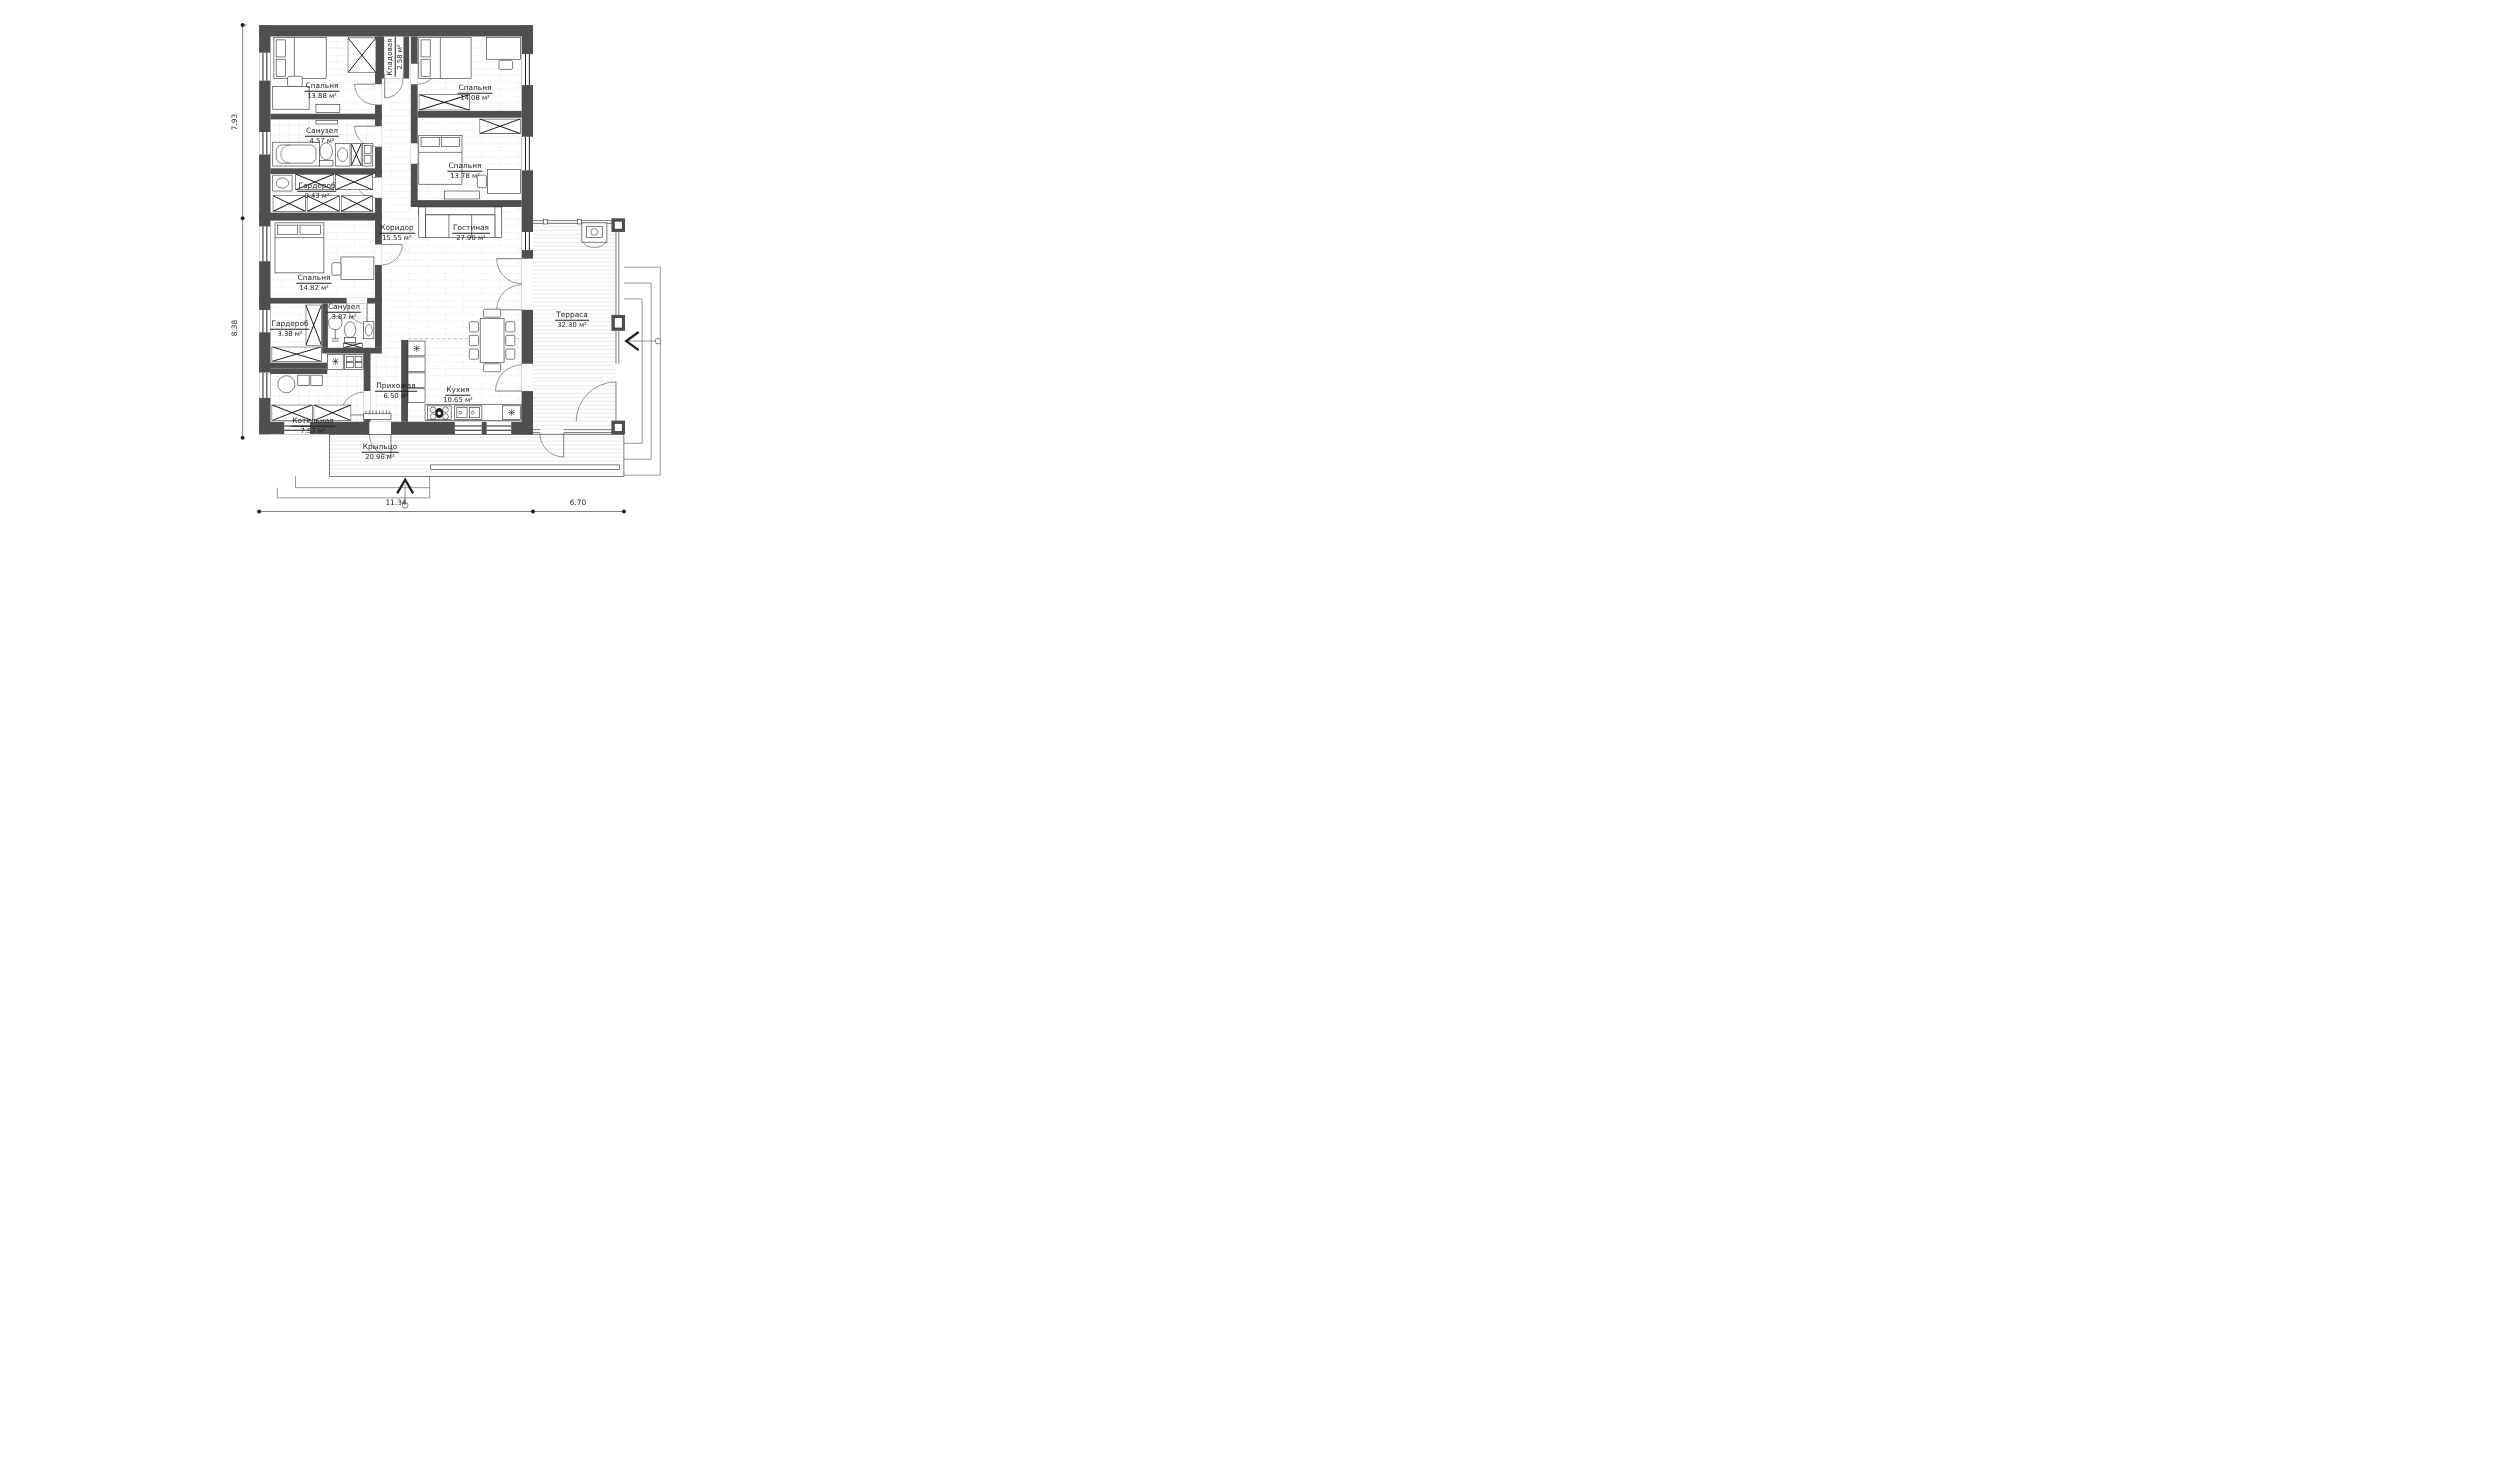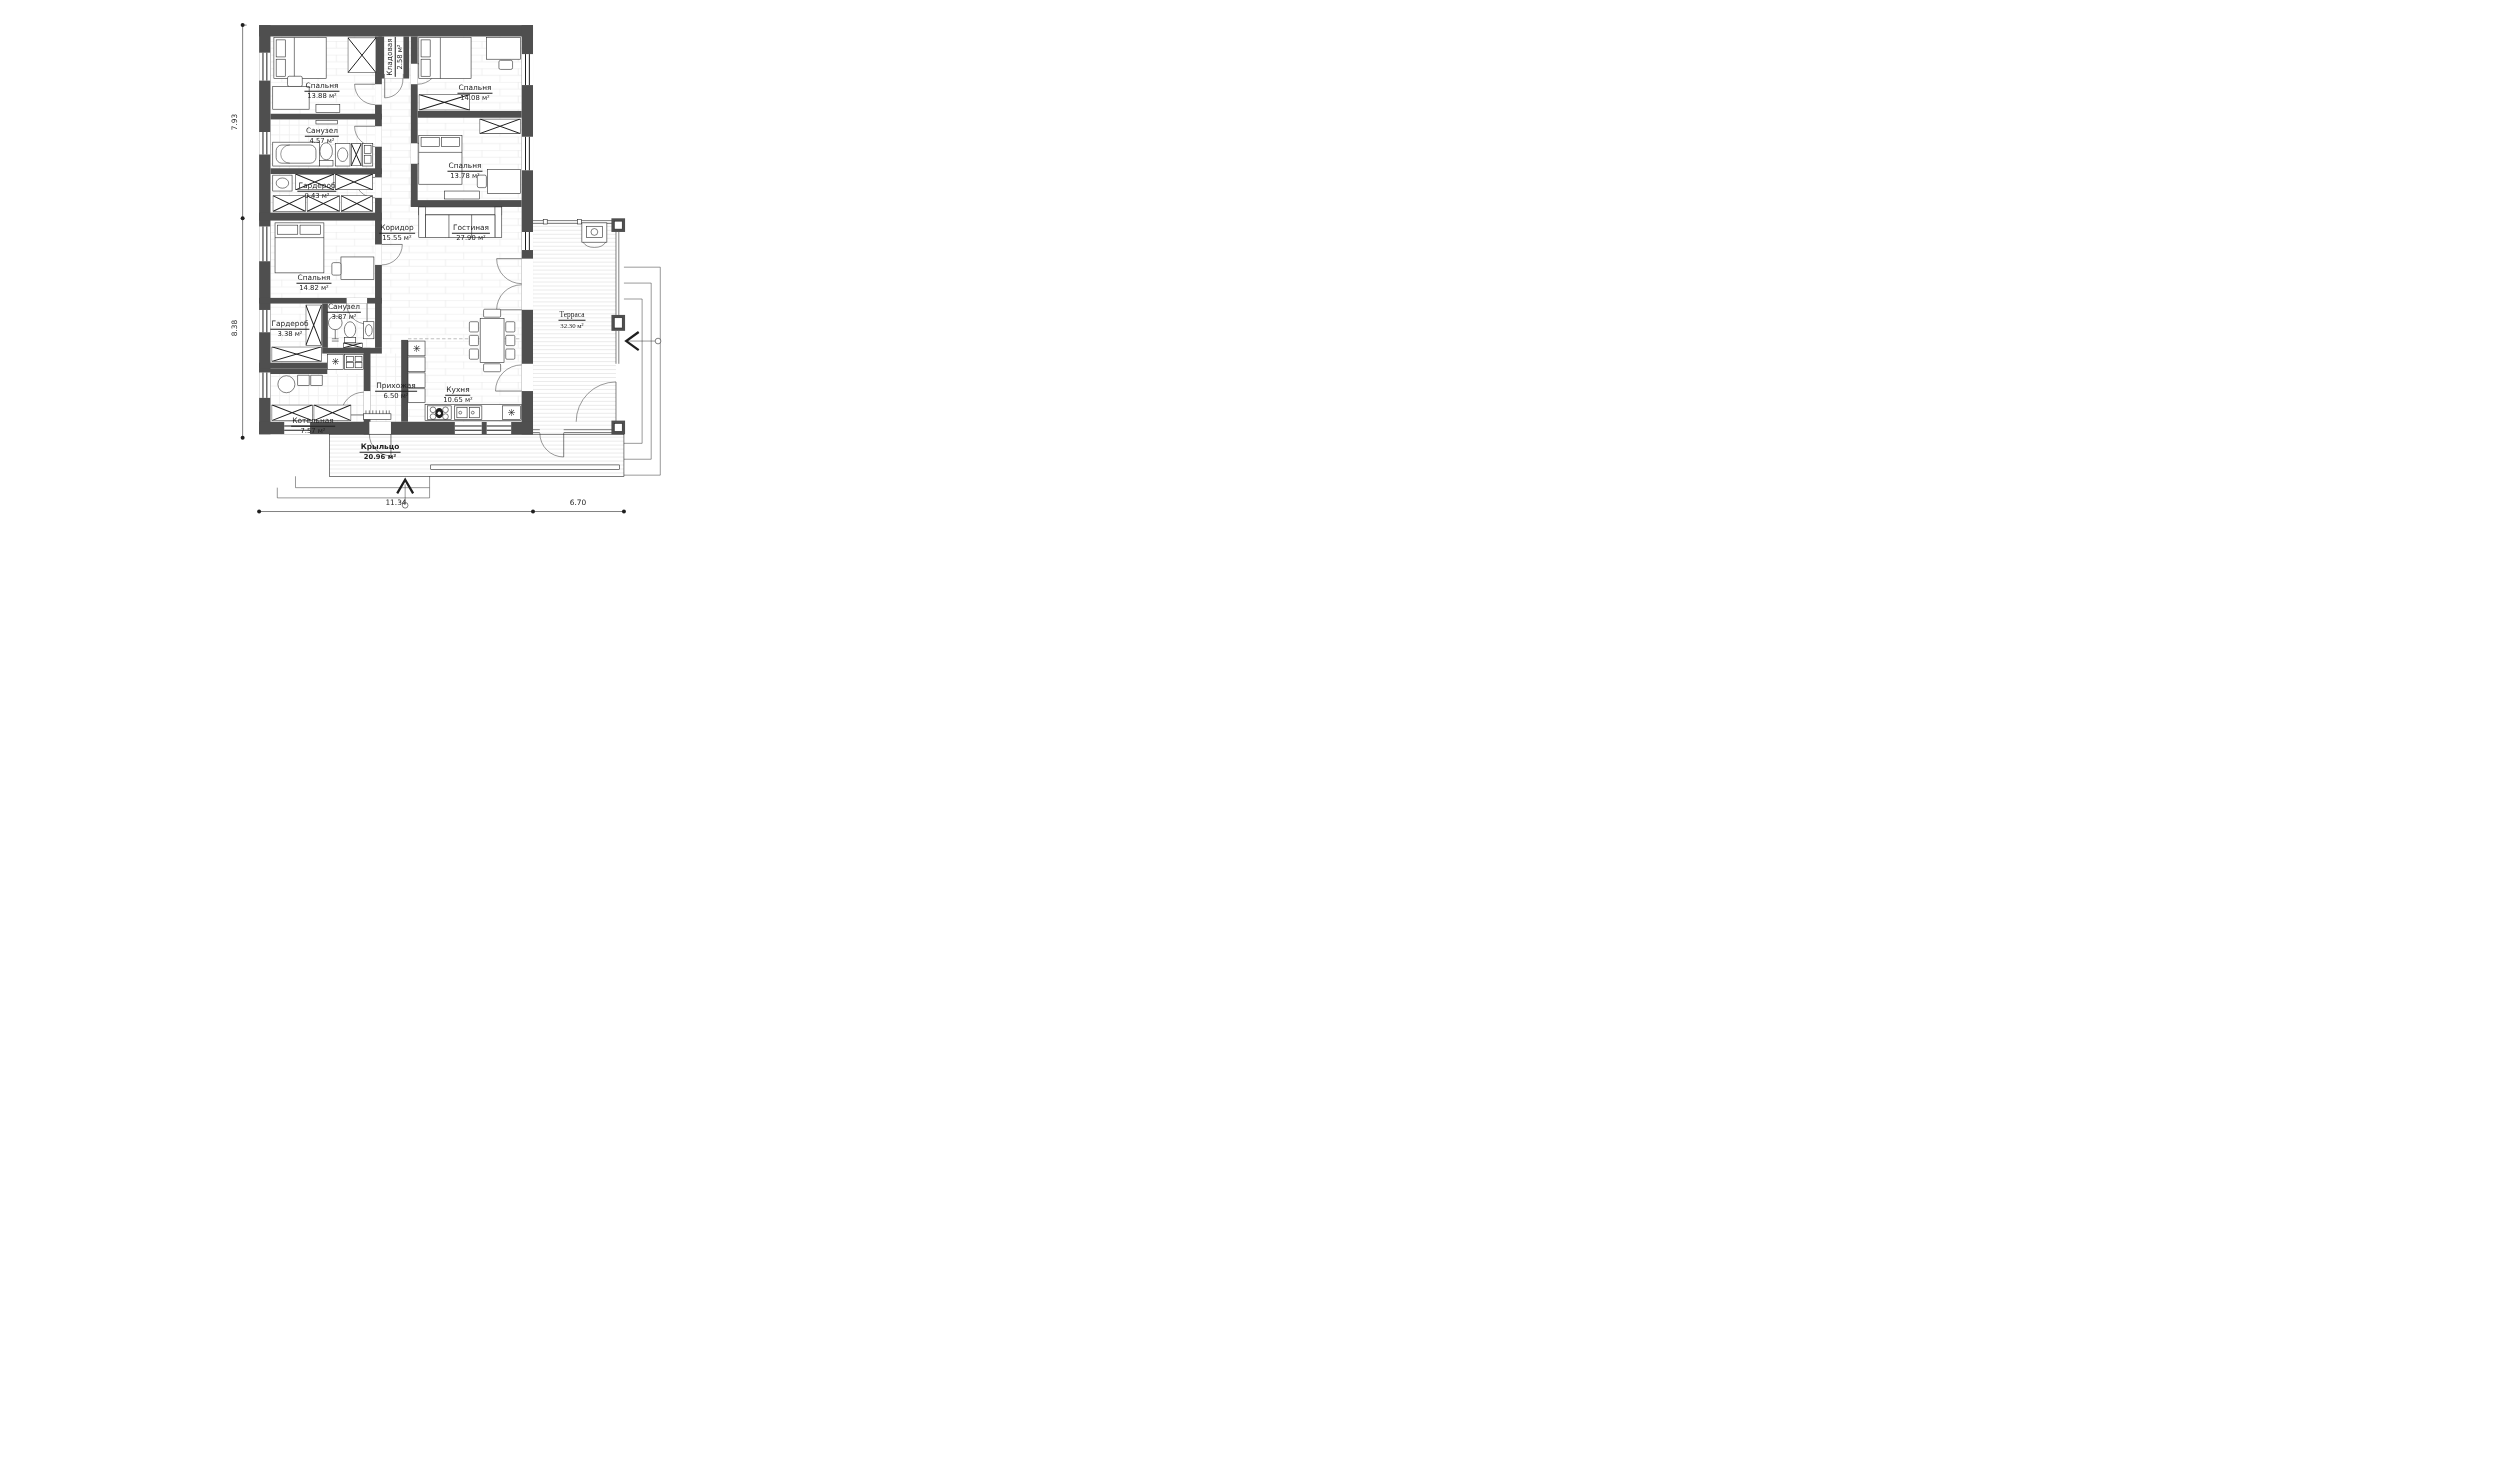--- a/index.html
+++ b/index.html
@@ -396,25 +396,25 @@
   <span class="ar">7.57 м²</span>
 </div>
 <div class="lbl" style="left:396px;top:390px;">
   <span class="nm">Прихожая</span>
   <span class="ar">6.50 м²</span>
 </div>
 <div class="lbl" style="left:458px;top:394px;">
   <span class="nm">Кухня</span>
   <span class="ar">10.65 м²</span>
 </div>
-<div class="lbl" style="left:572px;top:319px;font-family:Liberation Serif, serif;">
+<div class="lbl" style="left:572px;top:319px;">
   <span class="nm">Терраса</span>
   <span class="ar">32.30 м²</span>
 </div>
-<div class="lbl" style="left:380px;top:451px;font-weight:bold;">
+<div class="lbl" style="left:380px;top:451px;">
   <span class="nm">Крыльцо</span>
   <span class="ar">20.96 м²</span>
 </div>
 
 <div class="dimlbl dimvert" style="left:234px;top:122px;">7.93</div>
 <div class="dimlbl dimvert" style="left:234px;top:328px;">8.38</div>
 <div class="dimlbl" style="left:396px;top:502px;">11.34</div>
 <div class="dimlbl" style="left:578px;top:502px;">6.70</div>
 
 </div>

